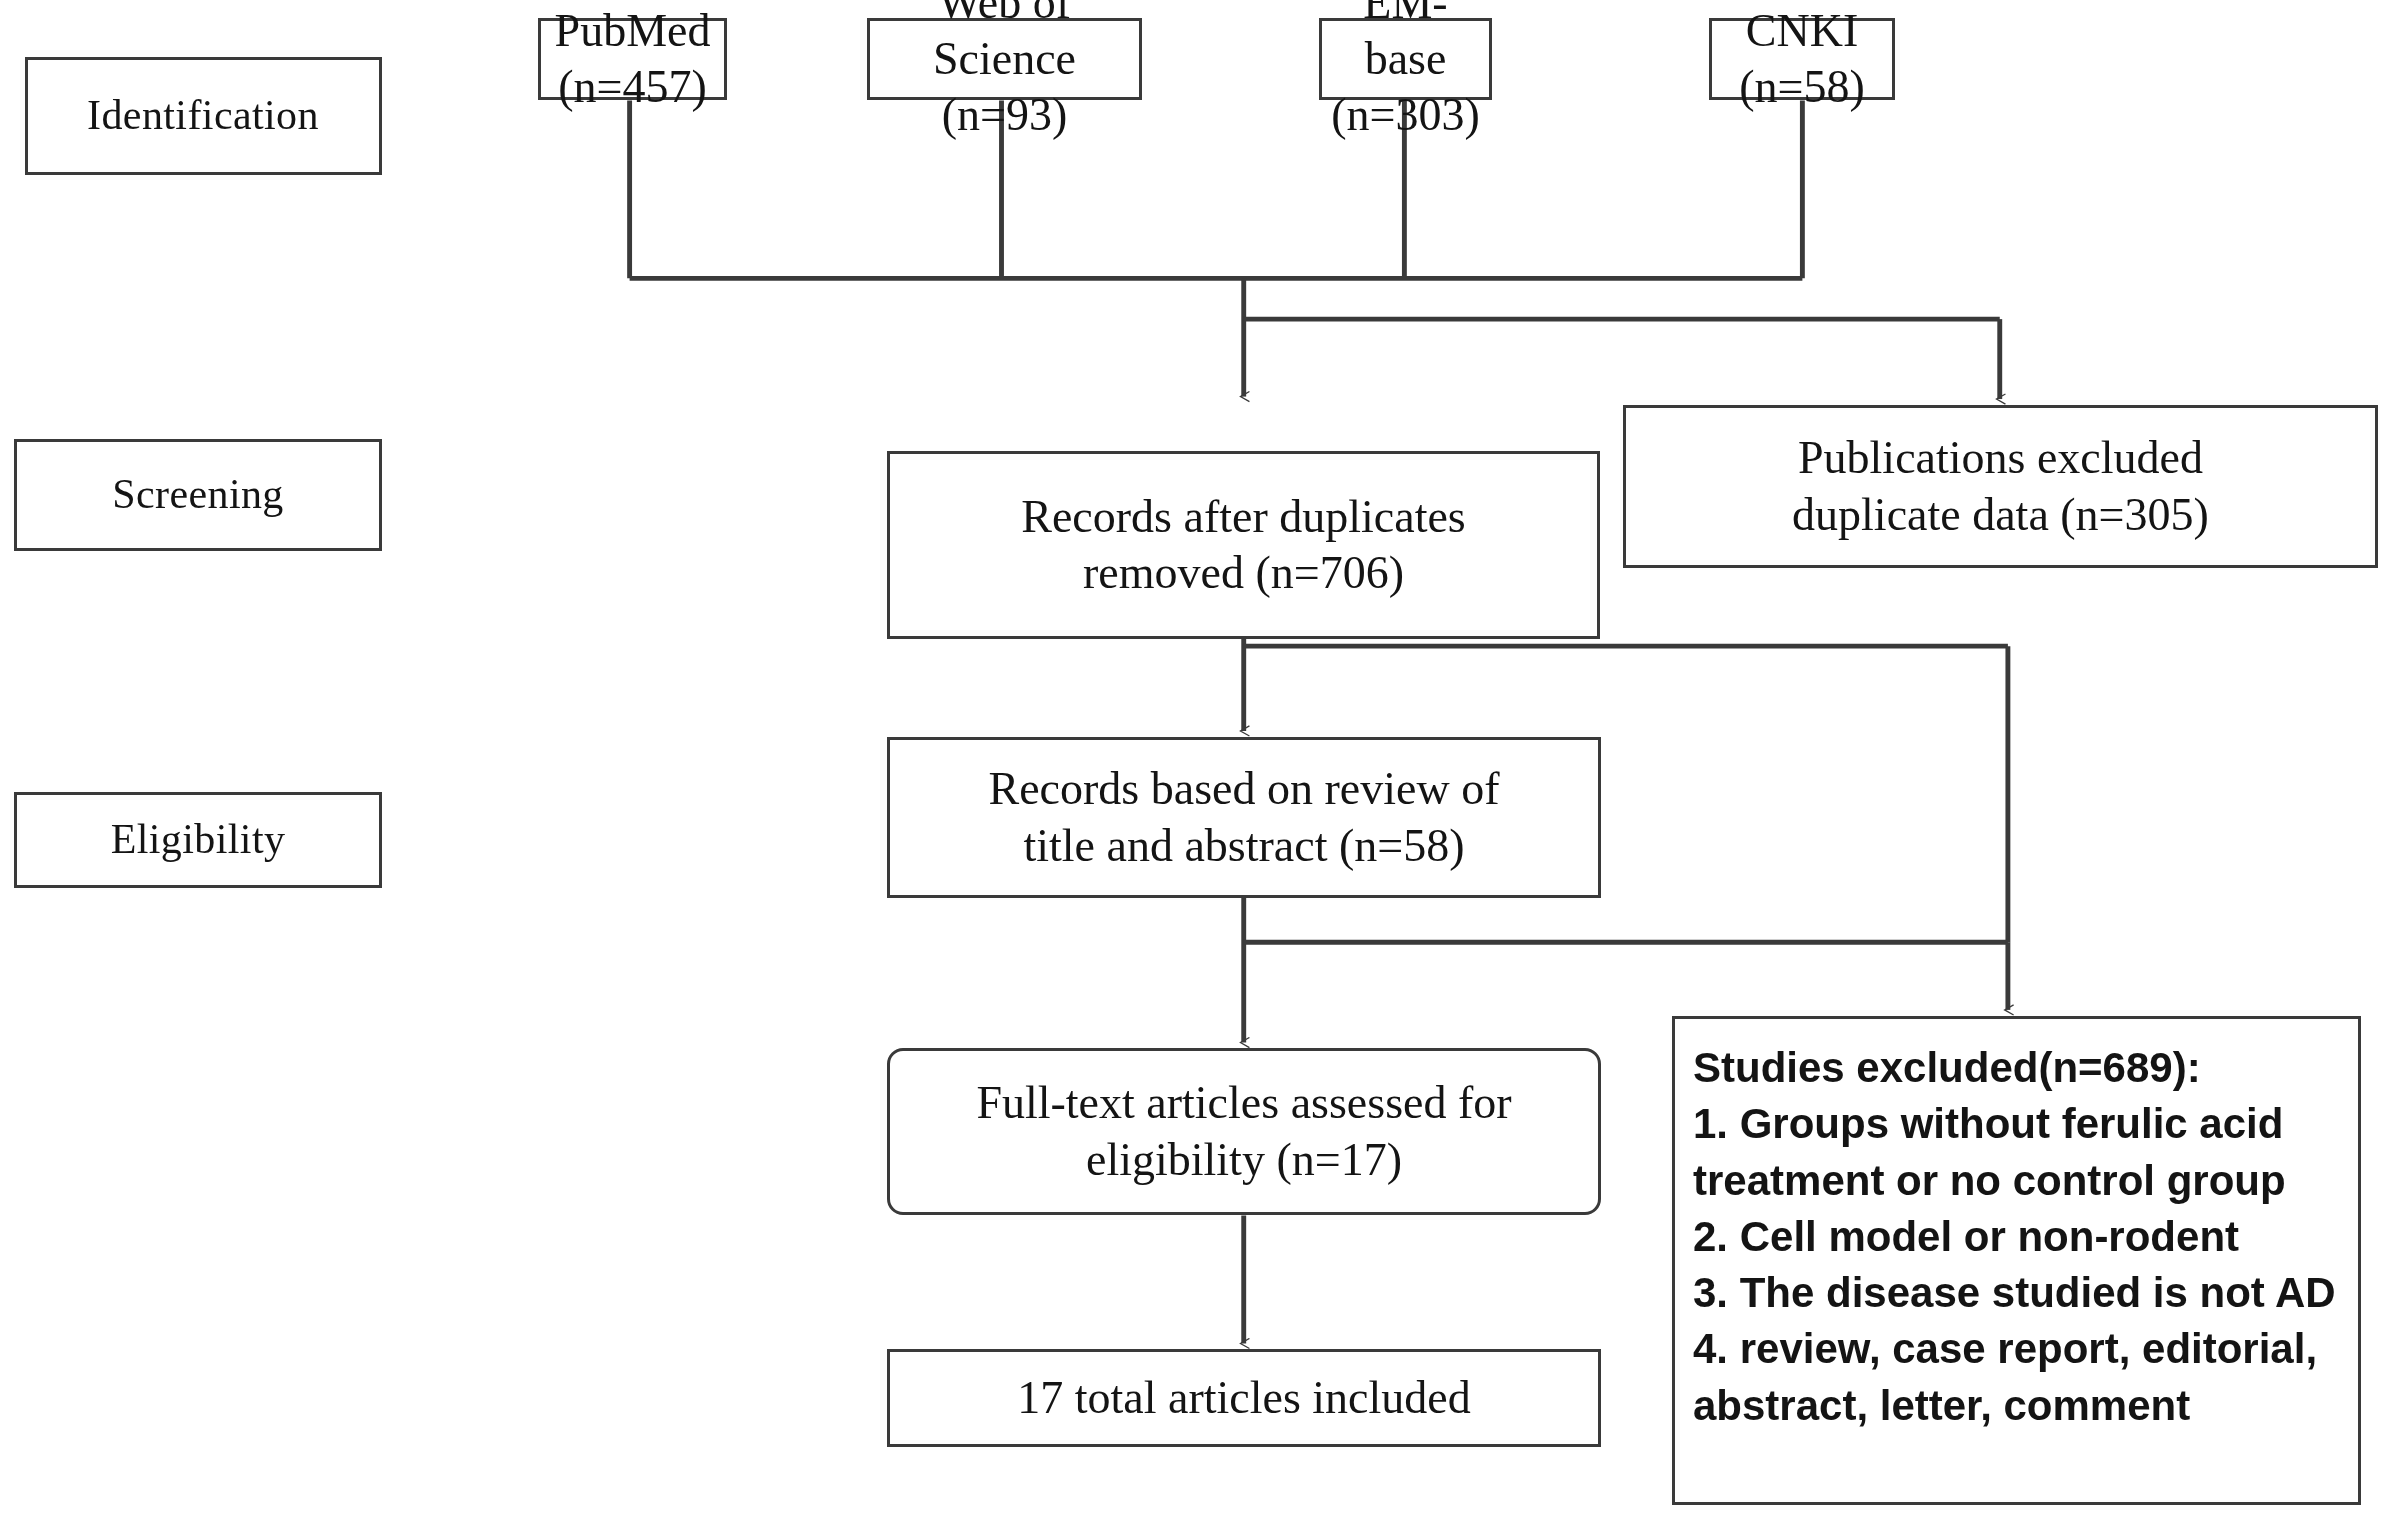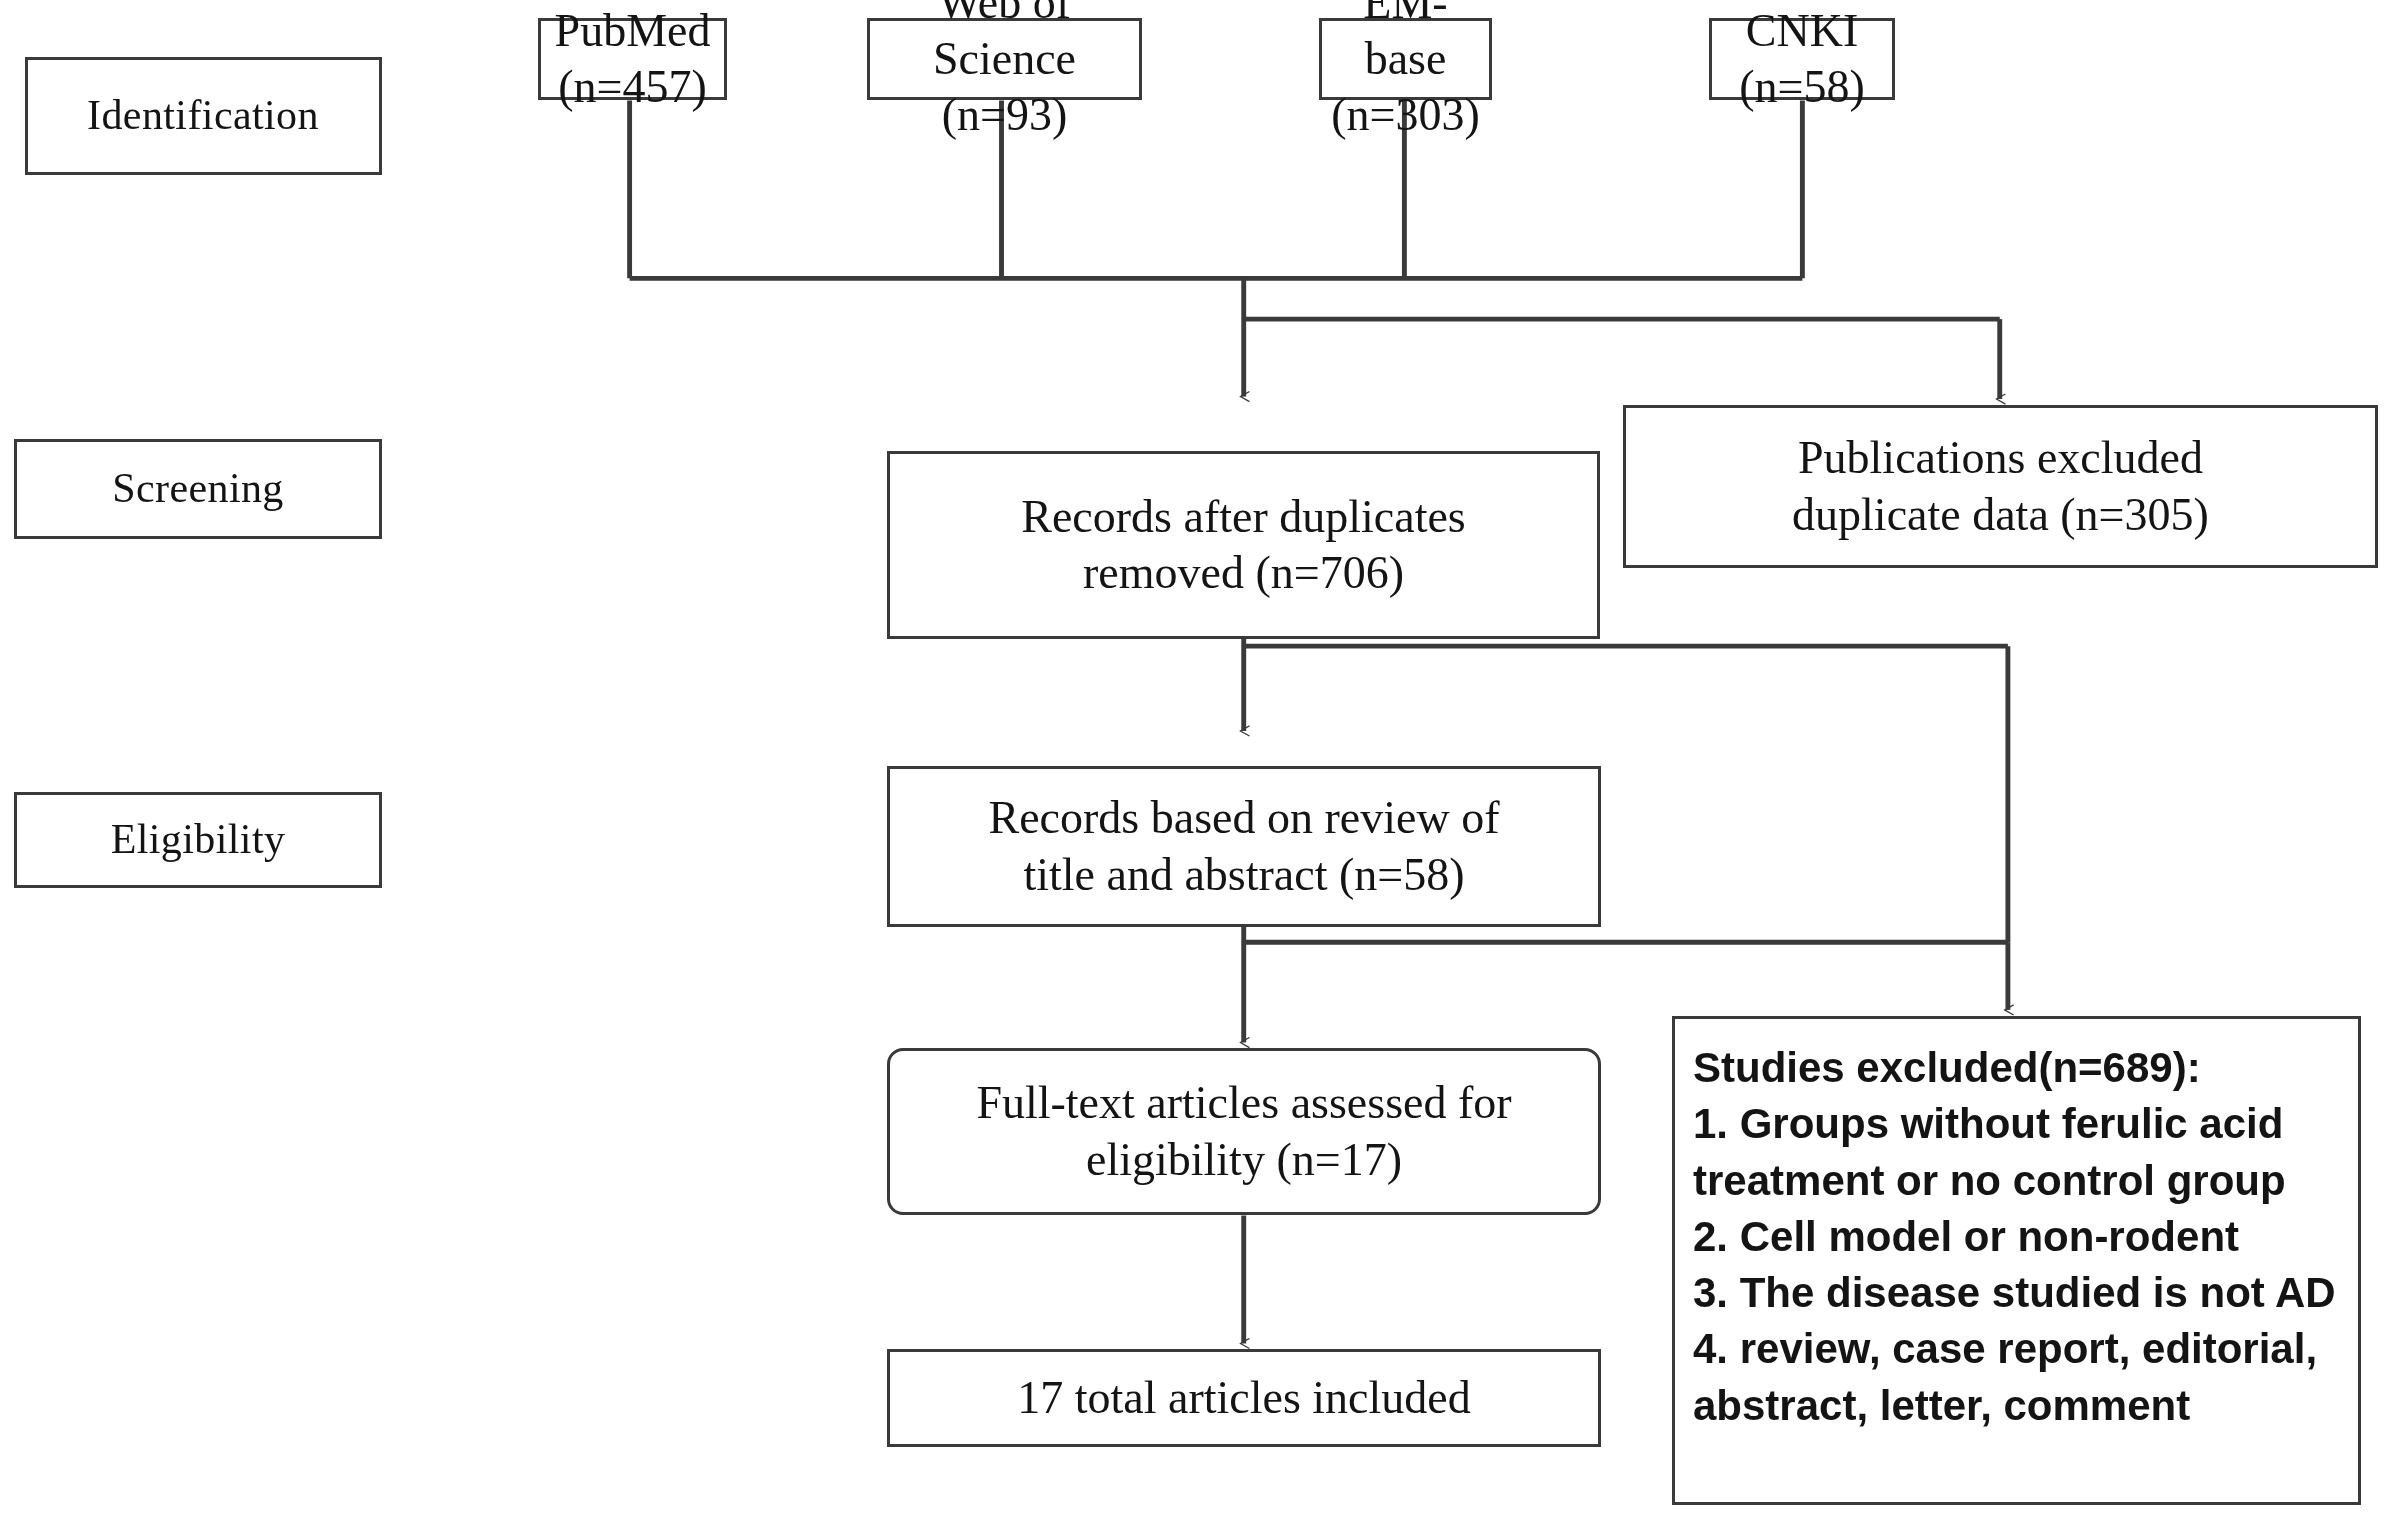--- a/index.html
+++ b/index.html
@@ -101,21 +101,21 @@
       <path d="M2462,1155 L2462,1238" marker-end="url(#arrow)"></path>
 
       <path d="M1525,1490 L1525,1647" marker-end="url(#arrow)"></path>
     </g>
   </svg>
 
   <div class="node stage-label" style="left:24.5px; top:57px; width:357px; height:118px;">
     <span class="txt">Identification</span>
   </div>
 
-  <div class="node stage-label" style="left:14px; top:439px; width:368px; height:100px;">
+  <div class="node stage-label" style="left:14px; top:439px; width:368px; height:112px;">
     <span class="txt">Screening</span>
   </div>
 
   <div class="node stage-label" style="left:14px; top:792px; width:368px; height:96px;">
     <span class="txt">Eligibility</span>
   </div>
 
 
   <div class="node flow-box" style="left:538px; top:18px; width:189px; height:82px;">
     <span class="txt">PubMed
@@ -140,21 +140,21 @@
   <div class="node flow-box small-pad" style="left:887px; top:403px; width:713px; height:188px;margin-top:48px;">
     <span class="txt">Records after duplicates
 removed (n=706)</span>
   </div>
 
   <div class="node flow-box small-pad" style="left:1623px; top:405px; width:755px; height:163px;">
     <span class="txt">Publications excluded
 duplicate data (n=305)</span>
   </div>
 
-  <div class="node flow-box small-pad" style="left:887px; top:737px; width:714px; height:161px;margin-top:29px;">
+  <div class="node flow-box small-pad" style="left:887px; top:737px; width:714px; height:161px;">
     <span class="txt">Records based on review of
 title and abstract (n=58)</span>
   </div>
 
   <div class="node flow-box small-pad" style="left:887px; top:1048px; width:714px; height:167px;border-radius:16px;">
     <span class="txt">Full-text articles assessed for
 eligibility (n=17)</span>
   </div>
 
   <div class="node excluded-box" style="left:1672px; top:1016px; width:689px; height:489px;">

